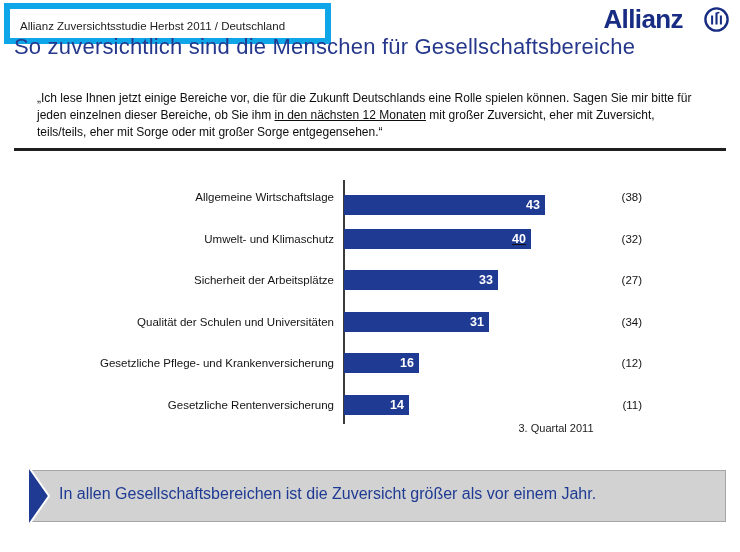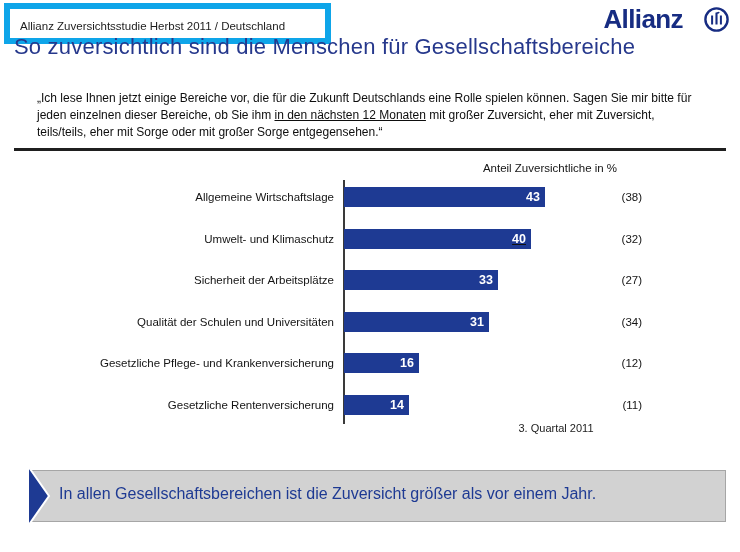--- a/index.html
+++ b/index.html
@@ -80,28 +80,27 @@
       <path d="M16.9 8.5 L16.9 17.5" stroke="#172c82" stroke-width="2" fill="none"></path>
     </svg>
   </div>
 
   <h1 class="title">So zuversichtlich sind die Menschen für Gesellschaftsbereiche</h1>
 
   <p class="question"><span>„Ich lese Ihnen jetzt einige Bereiche vor, die für die Zukunft Deutschlands eine Rolle spielen können. Sagen Sie mir bitte für jeden einzelnen dieser Bereiche, ob Sie ihm </span><span class="u">in den nächsten 12 Monaten</span><span> mit großer Zuversicht, eher mit Zuversicht, teils/teils, eher mit Sorge oder mit großer Sorge entgegensehen.“</span></p>
 
   <div class="rule"></div>
 
-  <div class="axis-label">Anteil Zuversichtliche in %</div>
 
   <div class="chart">
     <div class="axis-line"></div>
     <div>
   <div class="row" style="top: 7px;">
     <div class="row-label">Allgemeine Wirtschaftslage</div>
-    <div class="bar" style="width: 201px;">
+    <div class="bar" style="width: 201px; margin-top: 8px;">
       <span class="bar-value">43</span>
     </div>
     <div class="bracket">(38)</div>
   </div>
 
   <div class="row" style="top: 48.5px;">
     <div class="row-label">Umwelt- und Klimaschutz</div>
     <div class="bar" style="width: 187px; text-decoration: underline;">
       <span class="bar-value">40</span>
     </div>

